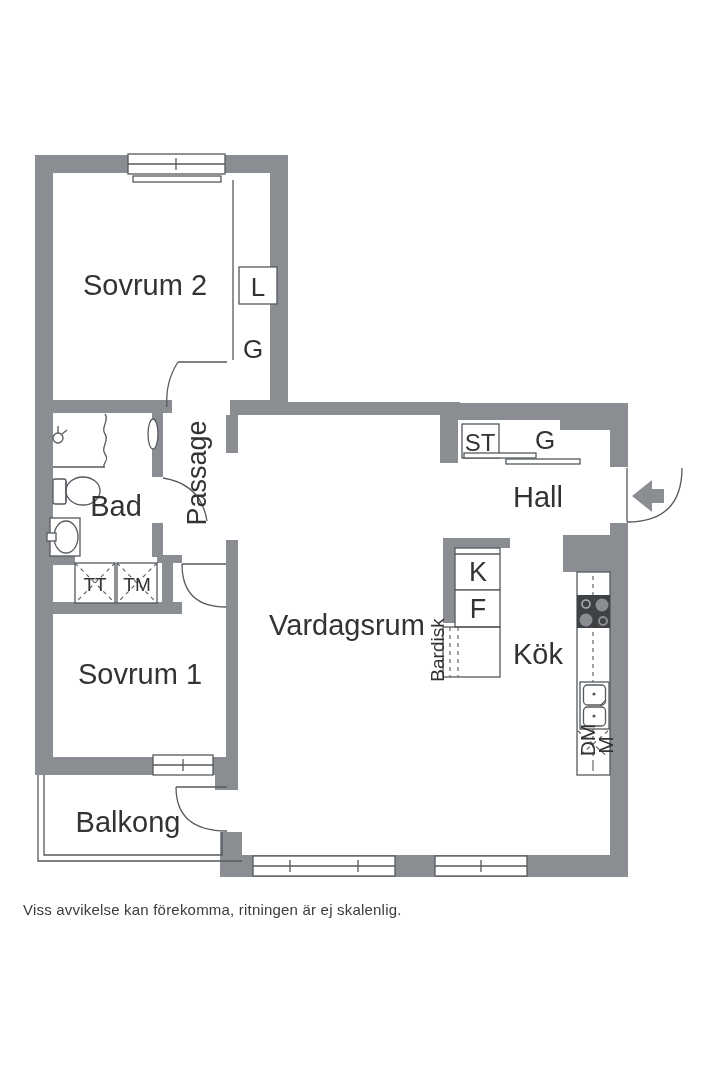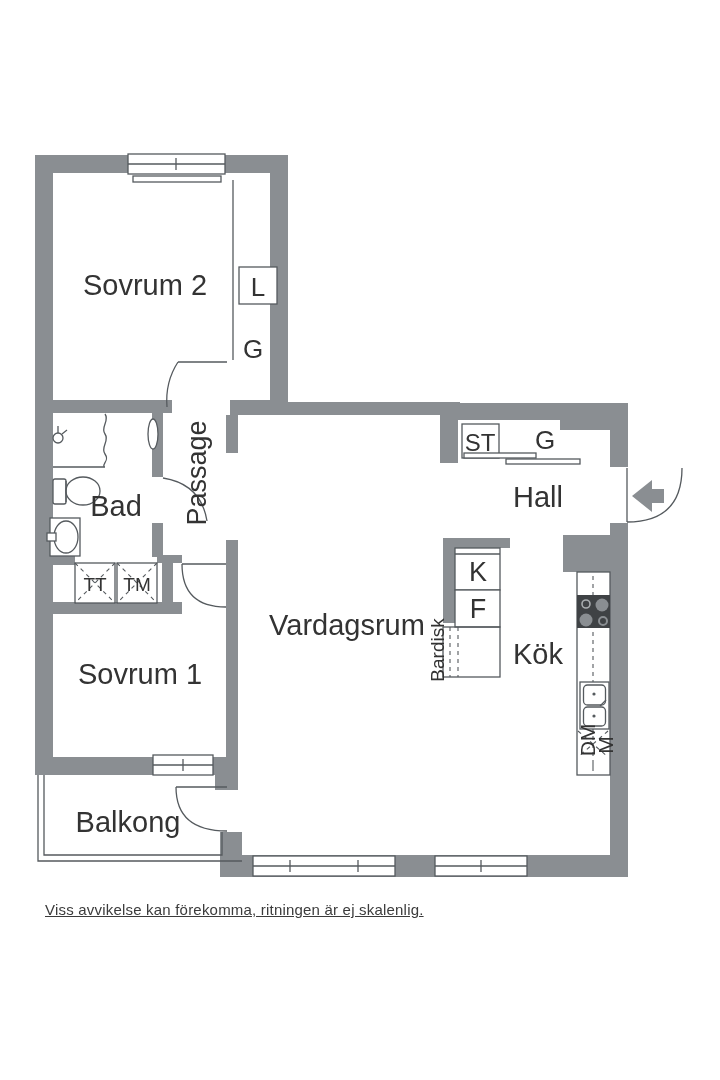--- a/index.html
+++ b/index.html
@@ -23,22 +23,22 @@
     fill:var(--text);
   }
   .room-label{font-size:29px;}
   .small-label{font-size:26px;}
   .tiny-label{font-size:19px;}
   .wall{fill:var(--wall);stroke:none;}
   .thin{stroke:var(--line);stroke-width:1.3;fill:none;}
   .thinfill{stroke:var(--line);stroke-width:1.3;fill:#ffffff;}
   .dash{stroke:var(--line);stroke-width:1.1;fill:none;stroke-dasharray:4 4;}
   .disclaimer{
-    position:absolute;left:45px;top:901px;
-    font-size:15px;color:#3b3b3b;letter-spacing:.2px;text-decoration:underline;
+    position:absolute;left:23px;top:901px;
+    font-size:15px;color:#3b3b3b;letter-spacing:.2px;
   }
 </style>
 </head>
 <body>
 
 <div class="plan-wrap">
 <svg width="720" height="1080" viewBox="0 0 720 1080">
 
   <g>
     <rect class="wall" x="35" y="155" width="253" height="18"></rect>

